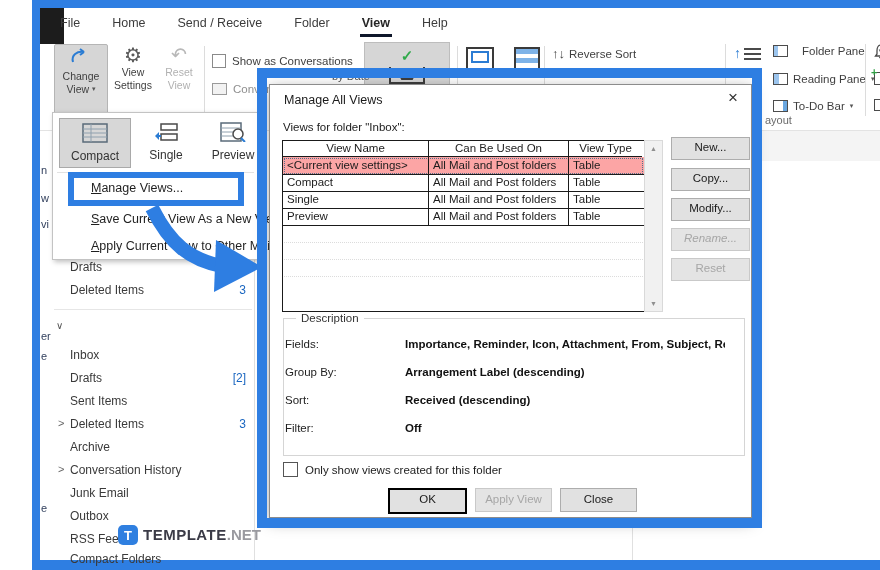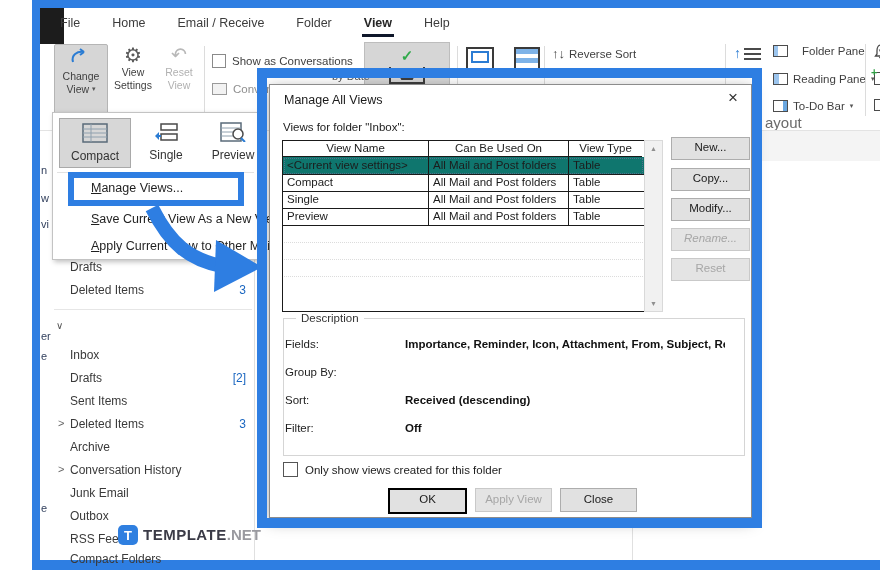--- a/index.html
+++ b/index.html
@@ -36,21 +36,21 @@
   #dlg{left:237px;top:84px;width:481px;height:432px;background:#fff;border:1px solid #8c8c8c;
        box-shadow:0 4px 14px rgba(0,0,0,.35);z-index:8;font-size:11.5px;color:#1c1c1c;}
   .dbtn{position:absolute;left:401px;width:77px;height:21px;background:#e1e1e1;border:1px solid #adadad;
         font-size:11.5px;color:#1a1a1a;text-align:center;line-height:19px;}
   .dbtn.dis{background:#e4e4e4;border-color:#c9c9c9;color:#a6a6a6;}
   .vtable{position:absolute;left:12px;top:55px;width:361px;height:170px;border:1px solid #1a1a1a;background:#fff;}
   .trow{position:absolute;left:0;width:100%;height:17px;line-height:16px;}
   .tc{position:absolute;top:0;height:100%;padding-left:4px;box-sizing:border-box;border-right:1px solid #1a1a1a;overflow:hidden;}
   .thead .tc{text-align:center;padding-left:0;border-bottom:1px solid #1a1a1a;}
   .rline{border-bottom:1px solid #1a1a1a;}
-  .sel-row{background:#0f766e;outline:1px dotted #54708c;outline-offset:-2px;}
+  .sel-row{background:#fca5a5;outline:1px dotted #54708c;outline-offset:-2px;}
   .ghost{position:absolute;left:1px;right:1px;height:0;border-bottom:1px dotted #dcdcdc;}
   .desc-lab{position:absolute;left:15px;font-size:11.5px;color:#222;}
   .desc-val{position:absolute;left:135px;font-size:11.5px;color:#111;font-weight:bold;white-space:nowrap;overflow:hidden;max-width:320px;}
   .bbtn{position:absolute;top:403px;width:75px;height:22px;background:#e1e1e1;border:1px solid #adadad;
         text-align:center;line-height:20px;font-size:11.5px;color:#1a1a1a;}
   
   .anno{border:10px solid #2e7ee2;box-sizing:border-box;z-index:9;}
   .anno-menu{border:6px solid #2e7ee2;box-sizing:border-box;z-index:7;}
   .frag{font-size:11px;color:#33415e;z-index:4;}
   .wm-brand{font-weight:800;font-size:15px;color:#3b3b47;letter-spacing:.5px;}
@@ -59,21 +59,21 @@
 </head>
 <body>
 
 <div id="stage">
   <div id="app" class="ab"></div>
   <div class="ab" style="left:8px;top:8px;width:24px;height:36px;background:#1c1c1c;"></div>
 
   <div class="ab" style="left:26px;top:12px;display:flex;gap:28px;z-index:1;">
     <span class="tab">File</span>
     <span class="tab">Home</span>
-    <span class="tab">Email / Receive</span>
+    <span class="tab">Send / Receive</span>
     <span class="tab">Folder</span>
     <span class="tab sel">View</span>
     <span class="tab">Help</span>
   </div>
 
   <div class="ab" style="left:22px;top:44px;width:52px;height:72px;background:#d6d6d6;border:1px solid #b5b5b5;border-radius:2px;text-align:center;z-index:1;">
     <svg width="24" height="18" style="margin-top:3px;">
       <path d="M4 14 C2 7 8 3 15 4" fill="none" stroke="#2b7cd3" stroke-width="2"></path>
       <path d="M15 4 l-4 -3 M15 4 l-4 3" fill="none" stroke="#2b7cd3" stroke-width="2"></path>
     </svg>
@@ -164,21 +164,21 @@
     </span>
     <span class="rtext">O</span>
   </div>
   <div class="ab" style="left:842px;top:99px;display:flex;align-items:center;gap:5px;z-index:1;">
     <span style="position:relative;width:13px;height:10px;border:1.5px solid #4a4a4a;display:inline-block;">
       <span style="position:absolute;right:-4px;bottom:-7px;color:#d23b3b;font-size:11px;font-weight:bold;">×</span>
     </span>
     <span class="rtext">Cl</span>
   </div>
 
-  <div class="ab rtext" style="left:733px;top:114px;color:#6a6a6a;font-size:15px;z-index:1;">ayout</div>
+  <div class="ab rtext" style="left:733px;top:114px;color:#6a6a6a;font-size:11px;z-index:1;">ayout</div>
   <div class="ab" style="left:8px;top:130px;width:860px;height:1px;background:#e3e3e3;z-index:1;"></div>
   <div class="ab" style="left:730px;top:131px;width:138px;height:30px;background:#f4f4f4;z-index:1;"></div>
 
   <div class="ab" style="left:222px;top:131px;width:1px;height:429px;background:#e0e0e0;z-index:1;"></div>
   <div class="ab" style="left:600px;top:131px;width:1px;height:429px;background:#e0e0e0;z-index:1;"></div>
 
   <div class="ab nw" style="left:300px;top:70px;font-size:11px;color:#555;z-index:2;">
     <span>by Date</span> <span class="caret">▾</span>
   </div>
 
@@ -323,20 +323,21 @@
     <div class="dbtn" style="top:83px;">Copy...</div>
     <div class="dbtn" style="top:113px;">Modify...</div>
     <div class="dbtn dis" style="top:143px;font-style:italic;">Rename...</div>
     <div class="dbtn dis" style="top:173px;">Reset</div>
 
     <div class="ab" style="left:13px;top:233px;width:460px;height:136px;border:1px solid #d5d5d5;"></div>
     <div class="ab" style="left:26px;top:227px;background:#fff;padding:0 5px;font-size:11.5px;color:#333;">Description</div>
     <div class="desc-lab" style="top:253px;">Fields:</div>
     <div class="desc-val" style="top:253px;">Importance, Reminder, Icon, Attachment, From, Subject, Recei</div>
     <div class="desc-lab" style="top:281px;">Group By:</div>
+    <div class="desc-val" style="top:281px;">Arrangement Label (descending)</div>
     <div class="desc-lab" style="top:309px;">Sort:</div>
     <div class="desc-val" style="top:309px;">Received (descending)</div>
     <div class="desc-lab" style="top:337px;">Filter:</div>
     <div class="desc-val" style="top:337px;">Off</div>
 
     <div class="ab" style="left:13px;top:377px;display:flex;align-items:center;gap:7px;">
       <span style="width:13px;height:13px;border:1px solid #555;background:#fff;"></span>
       <span style="font-size:11.5px;color:#1c1c1c;">Only show views created for this folder</span>
     </div>
 

